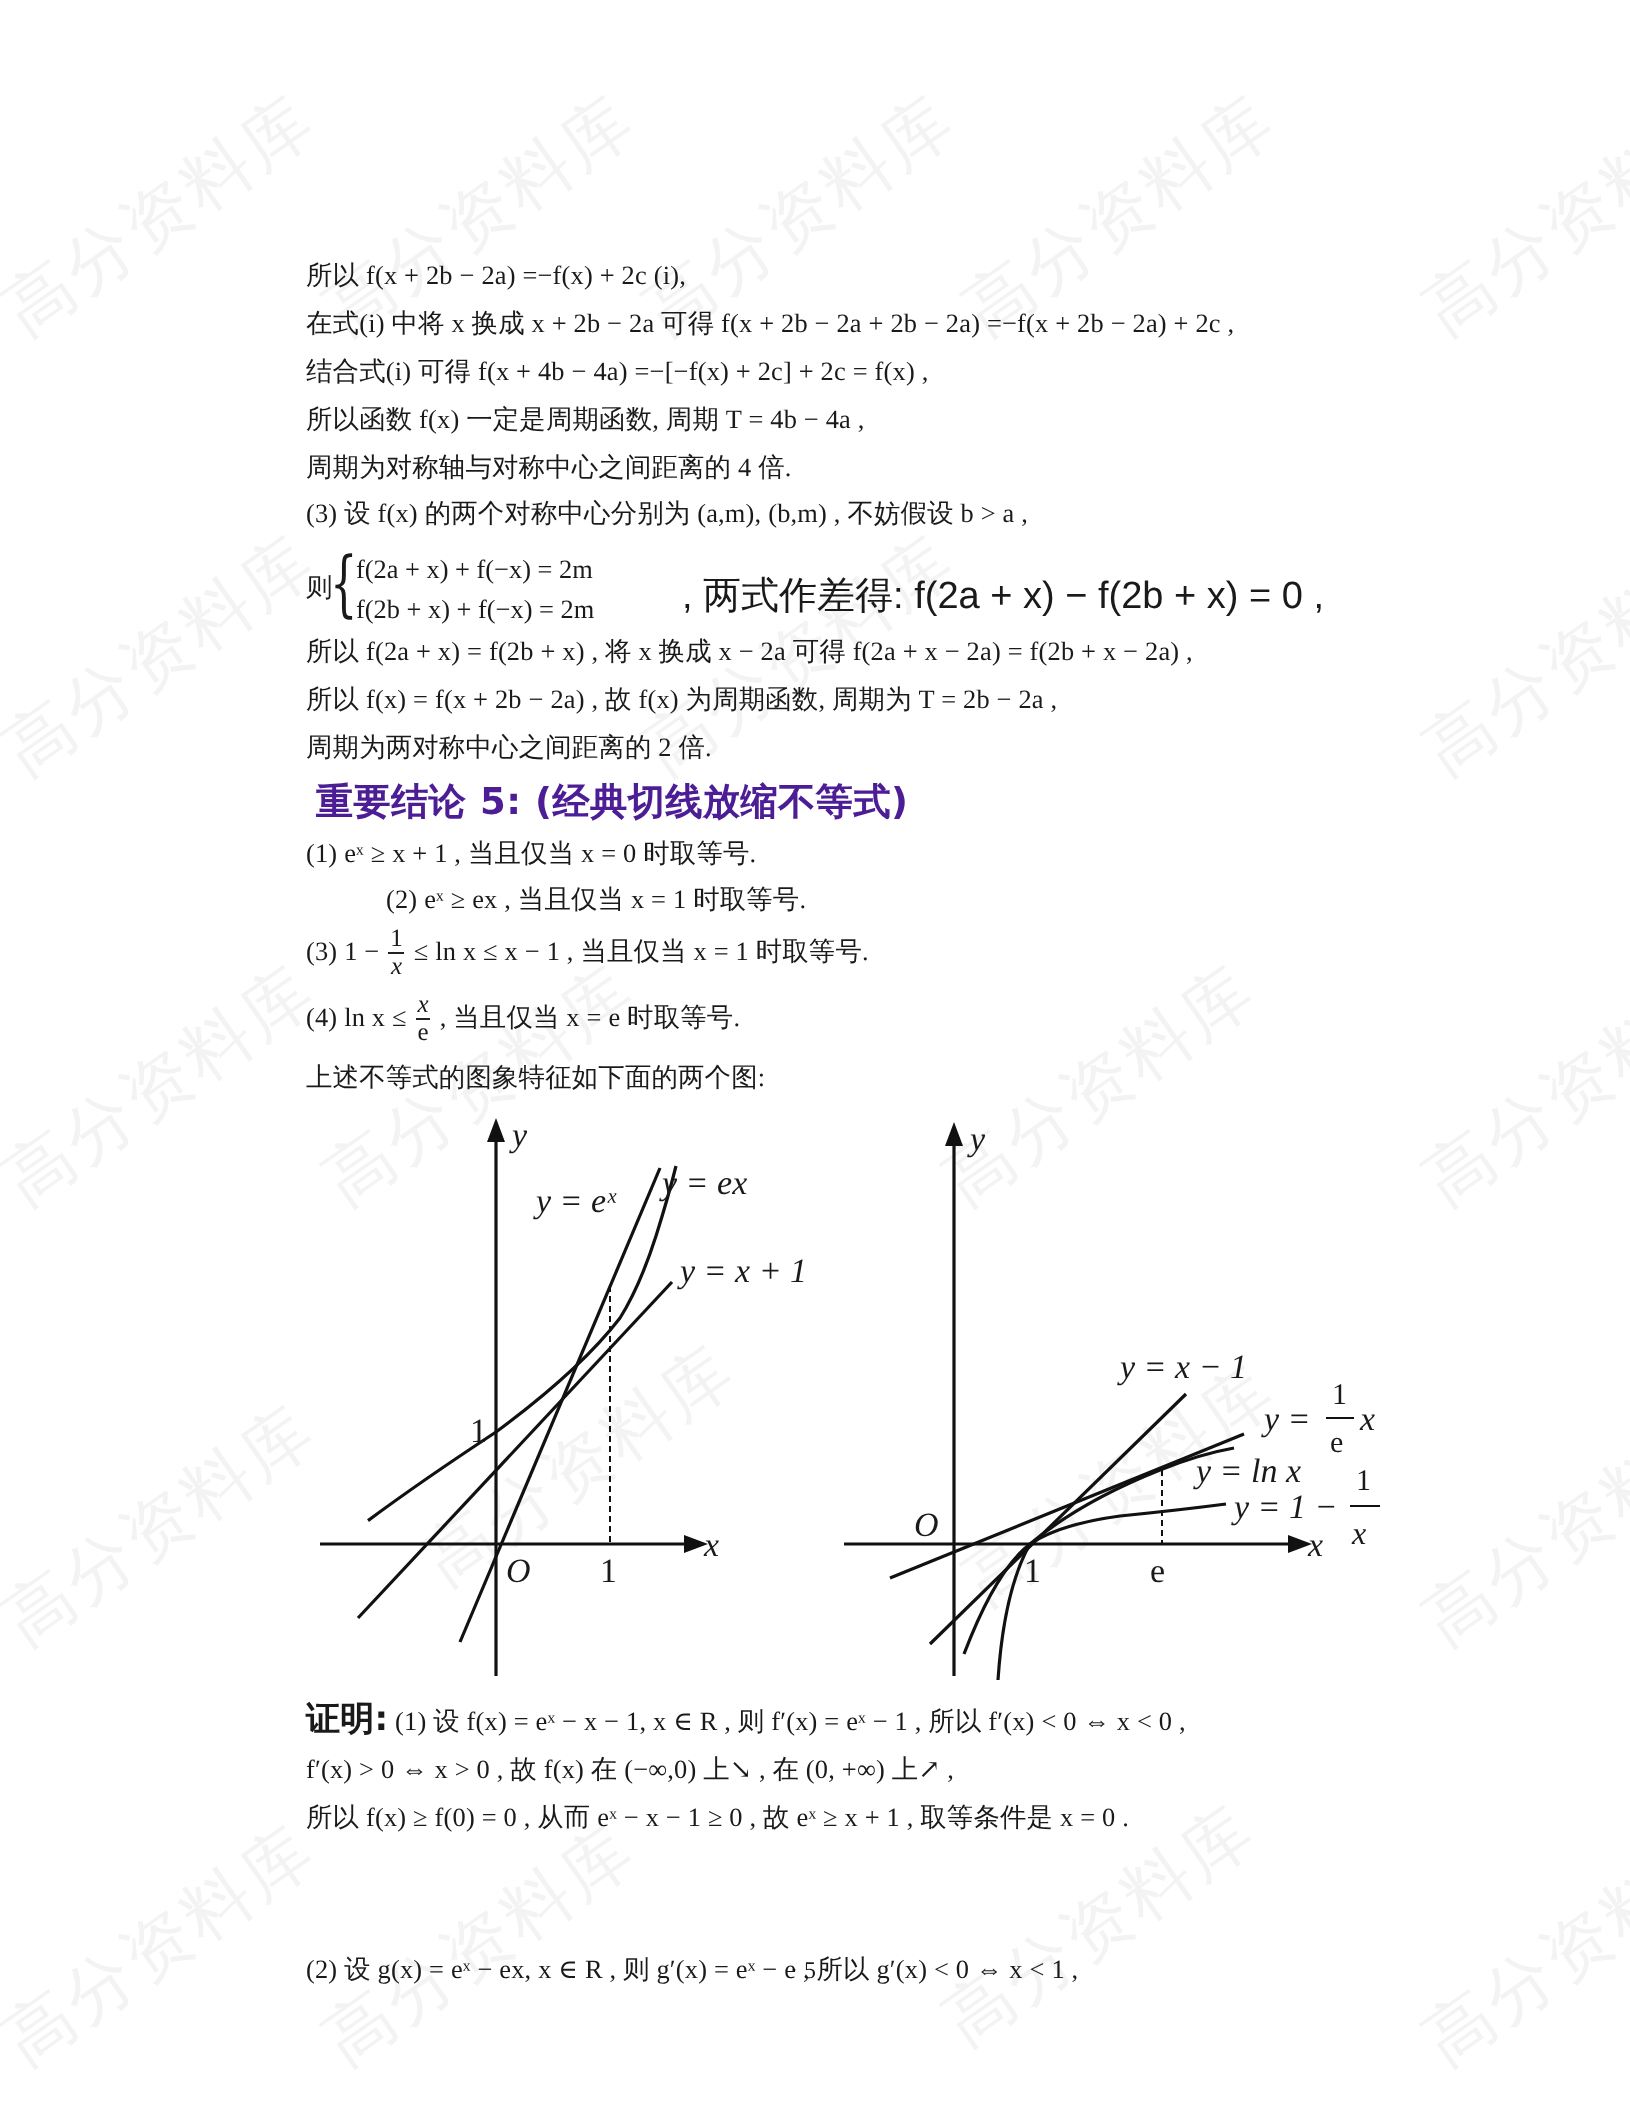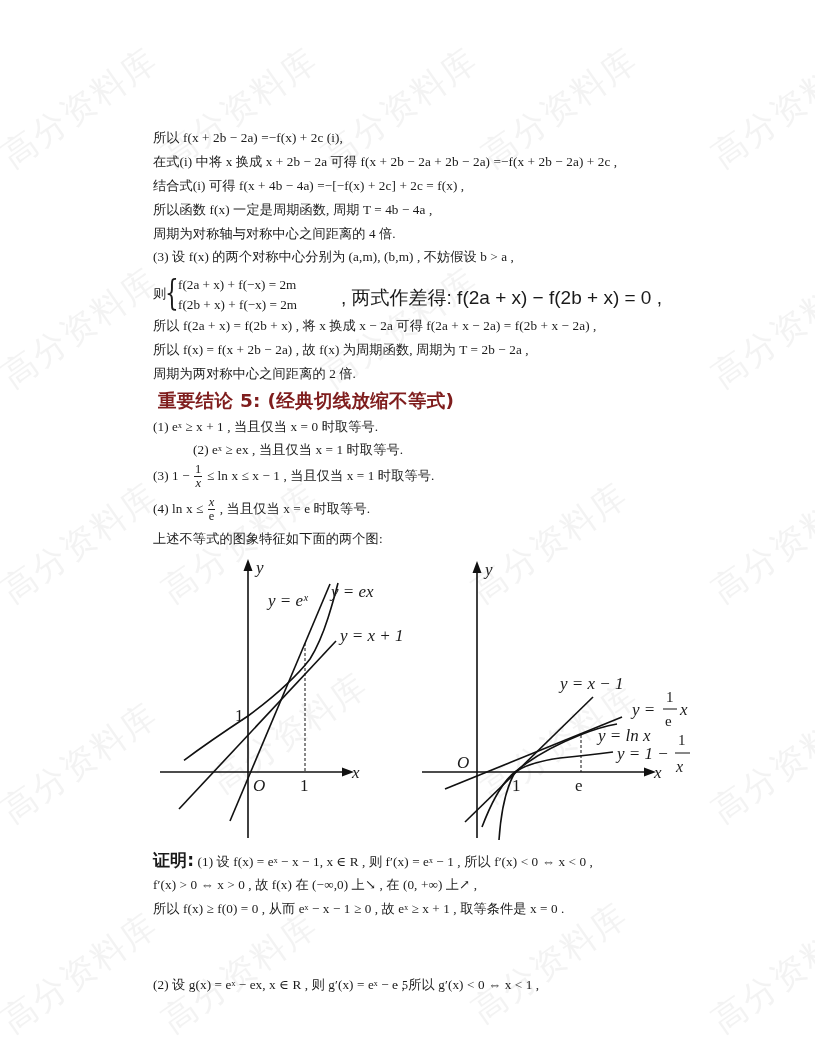--- a/index.html
+++ b/index.html
@@ -8,21 +8,21 @@
     font-family: "DejaVu Serif", "Liberation Serif", serif; color: #1a1a1a;
   }
   .page { position: absolute; left: 0; top: 0; width: 815px; height: 1055px; }
   .line {
     position: absolute; left: 153px; font-size: 13.2px; line-height: 18px; white-space: nowrap;
     font-family: "Liberation Serif", "DejaVu Serif", serif; letter-spacing: 0.1px;
   }
   .line i, .m { font-style: italic; }
   .heading {
     position: absolute; left: 158px; top: 388px; font-size: 18.5px; font-weight: bold;
-    color: #7f1d1d; font-family: "DejaVu Sans", "Liberation Sans", sans-serif; letter-spacing: 0.3px;
+    color: #4c1d95; font-family: "DejaVu Sans", "Liberation Sans", sans-serif; letter-spacing: 0.3px;
   }
   .brace-wrap { position: absolute; left: 153px; top: 274px; height: 40px; }
   .brace-label { position: absolute; left: 0; top: 11px; font-size: 13.2px; font-family: "Liberation Serif", serif; }
   .brace { position: absolute; left: 12px; top: 0px; font-size: 36px; line-height: 38px; font-weight: 200; transform: scaleX(0.6); transform-origin: left; font-family: "DejaVu Serif", serif;}
   .brace-lines { position: absolute; left: 25px; top: 1px; font-size: 13.2px; line-height: 20px; white-space: nowrap; font-family: "Liberation Serif", serif; }
   .brace-tail { position: absolute; left: 188px; top: 11px; font-size: 19px; white-space: nowrap; font-family: Liberation Sans, sans-serif; }
   .frac { display: inline-block; vertical-align: middle; text-align: center; line-height: 13px; margin: 0 1px; }
   .frac span { display: block; font-size: 12.5px; }
   .frac .num { border-bottom: 1px solid #222; padding: 0 1px; }
   .bold { font-weight: bold; font-family: "DejaVu Sans", "Liberation Sans", sans-serif; font-size: 17px; }

